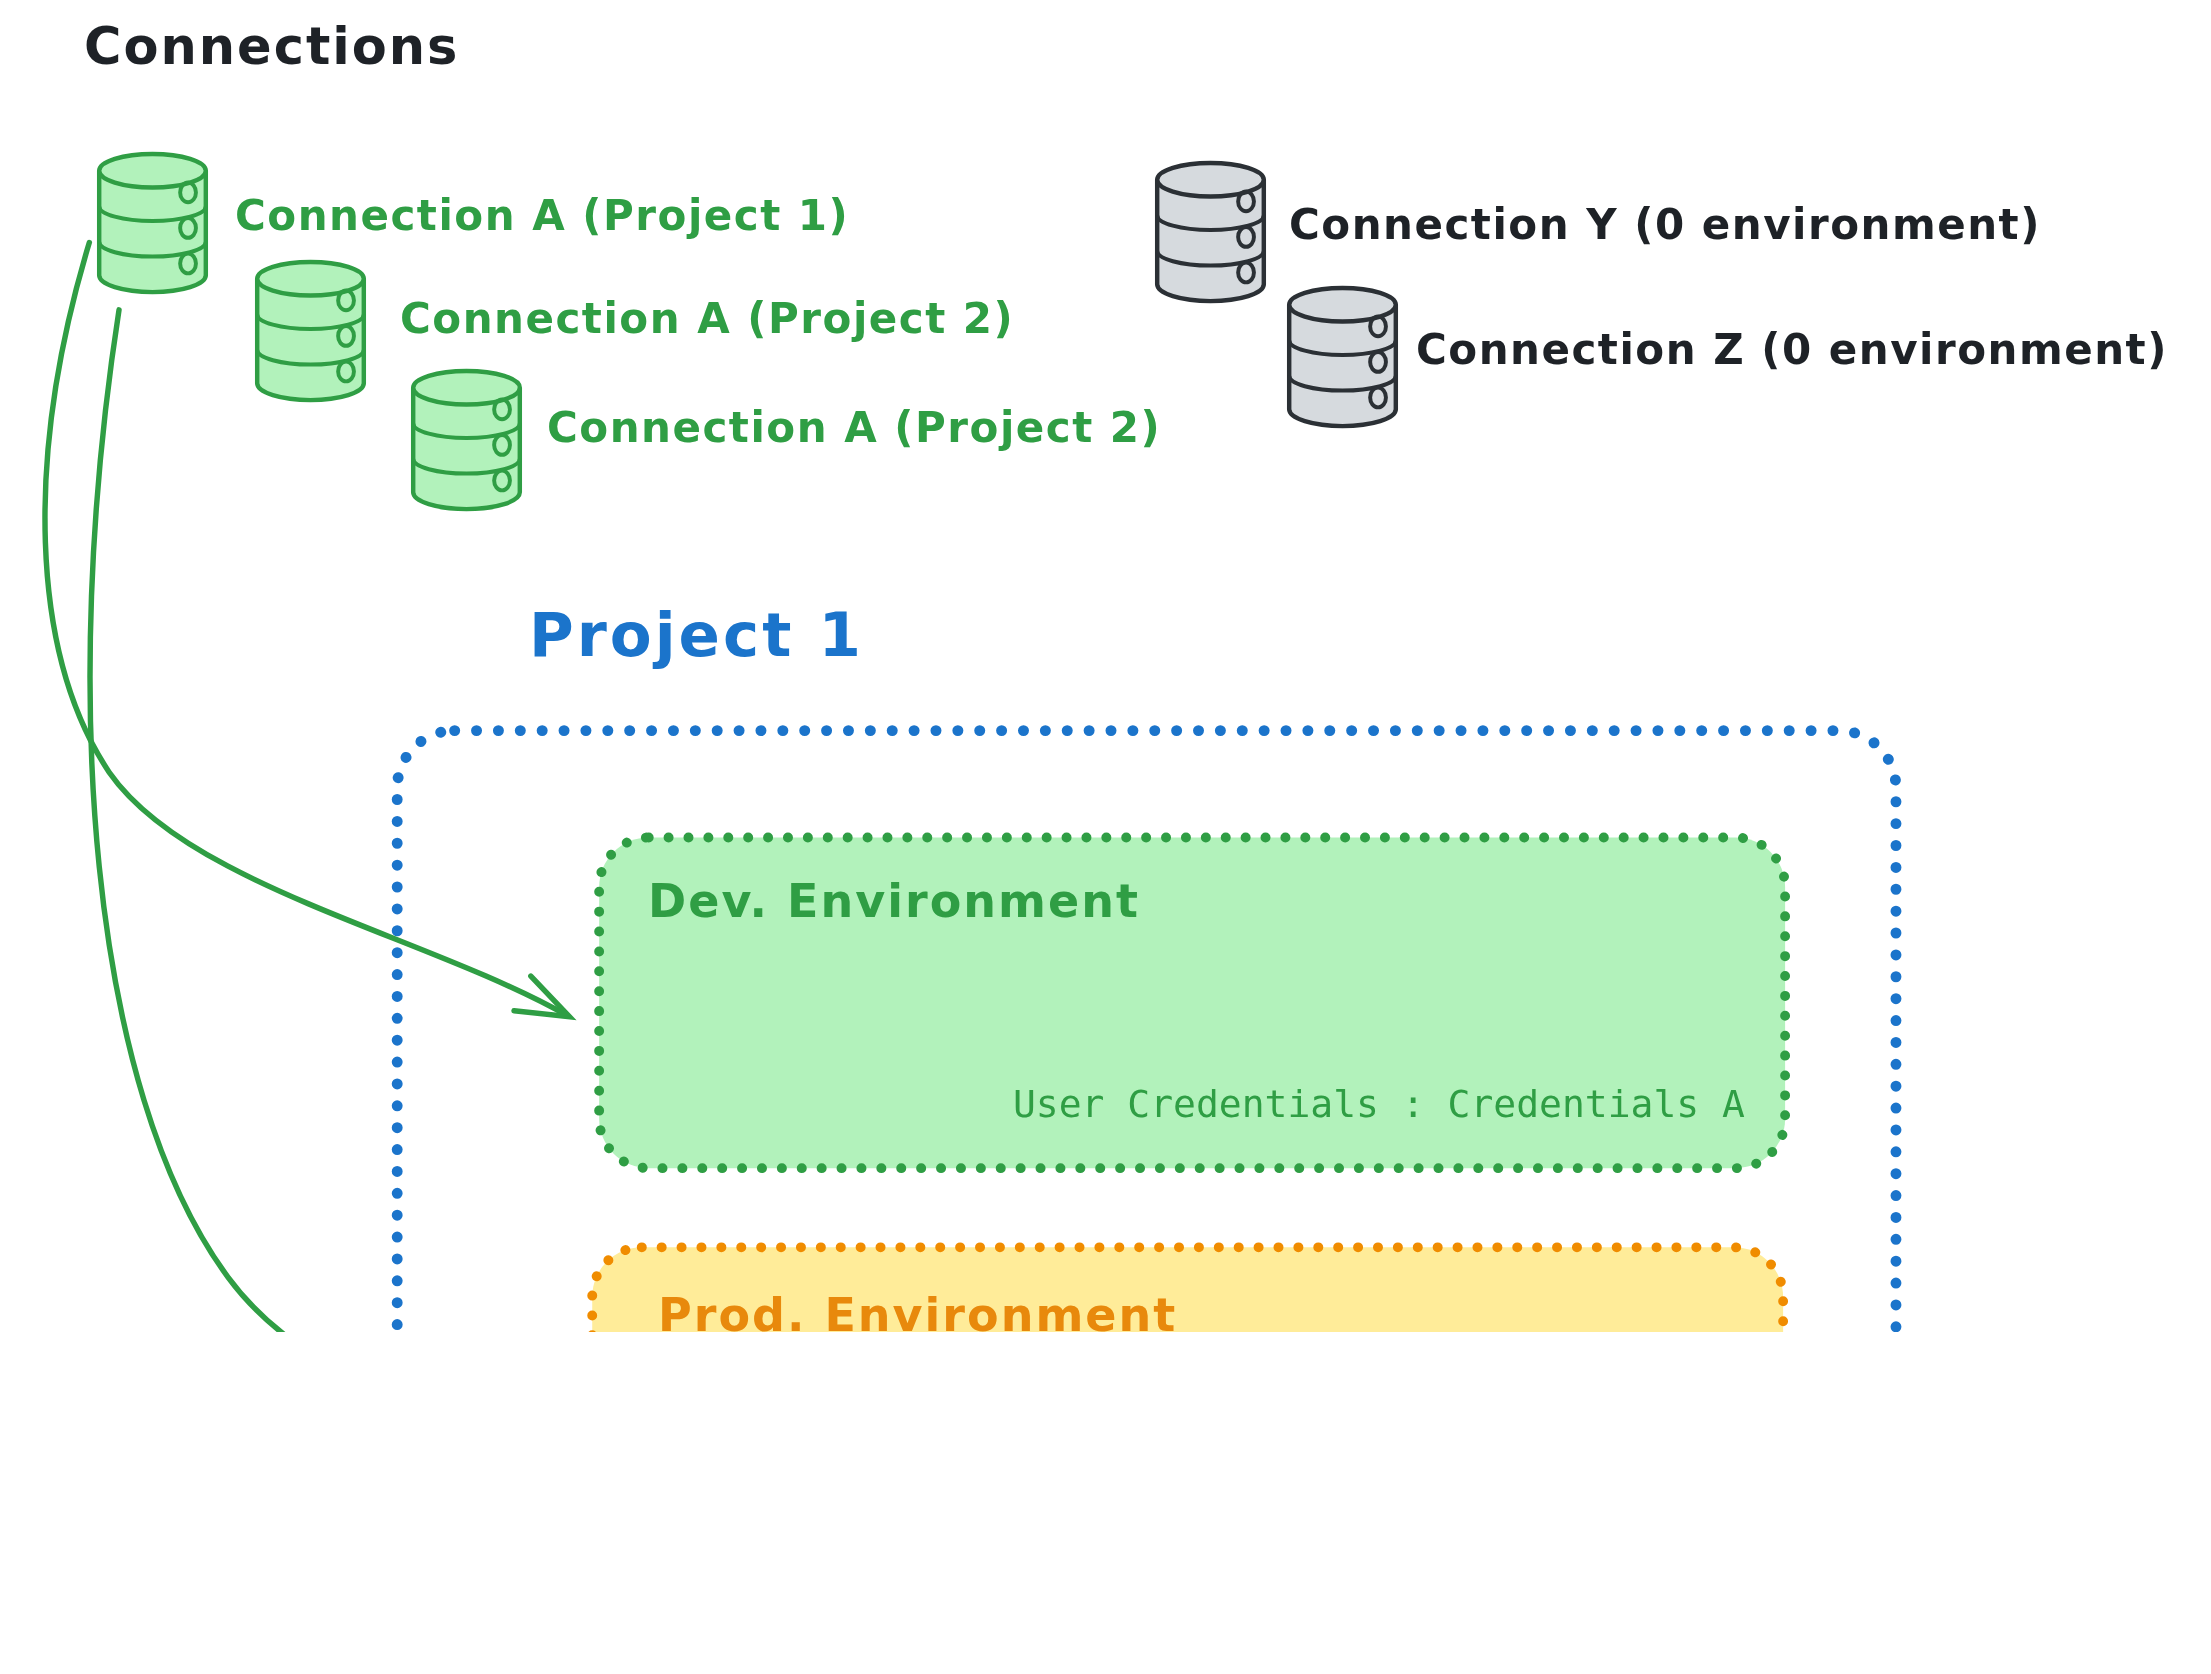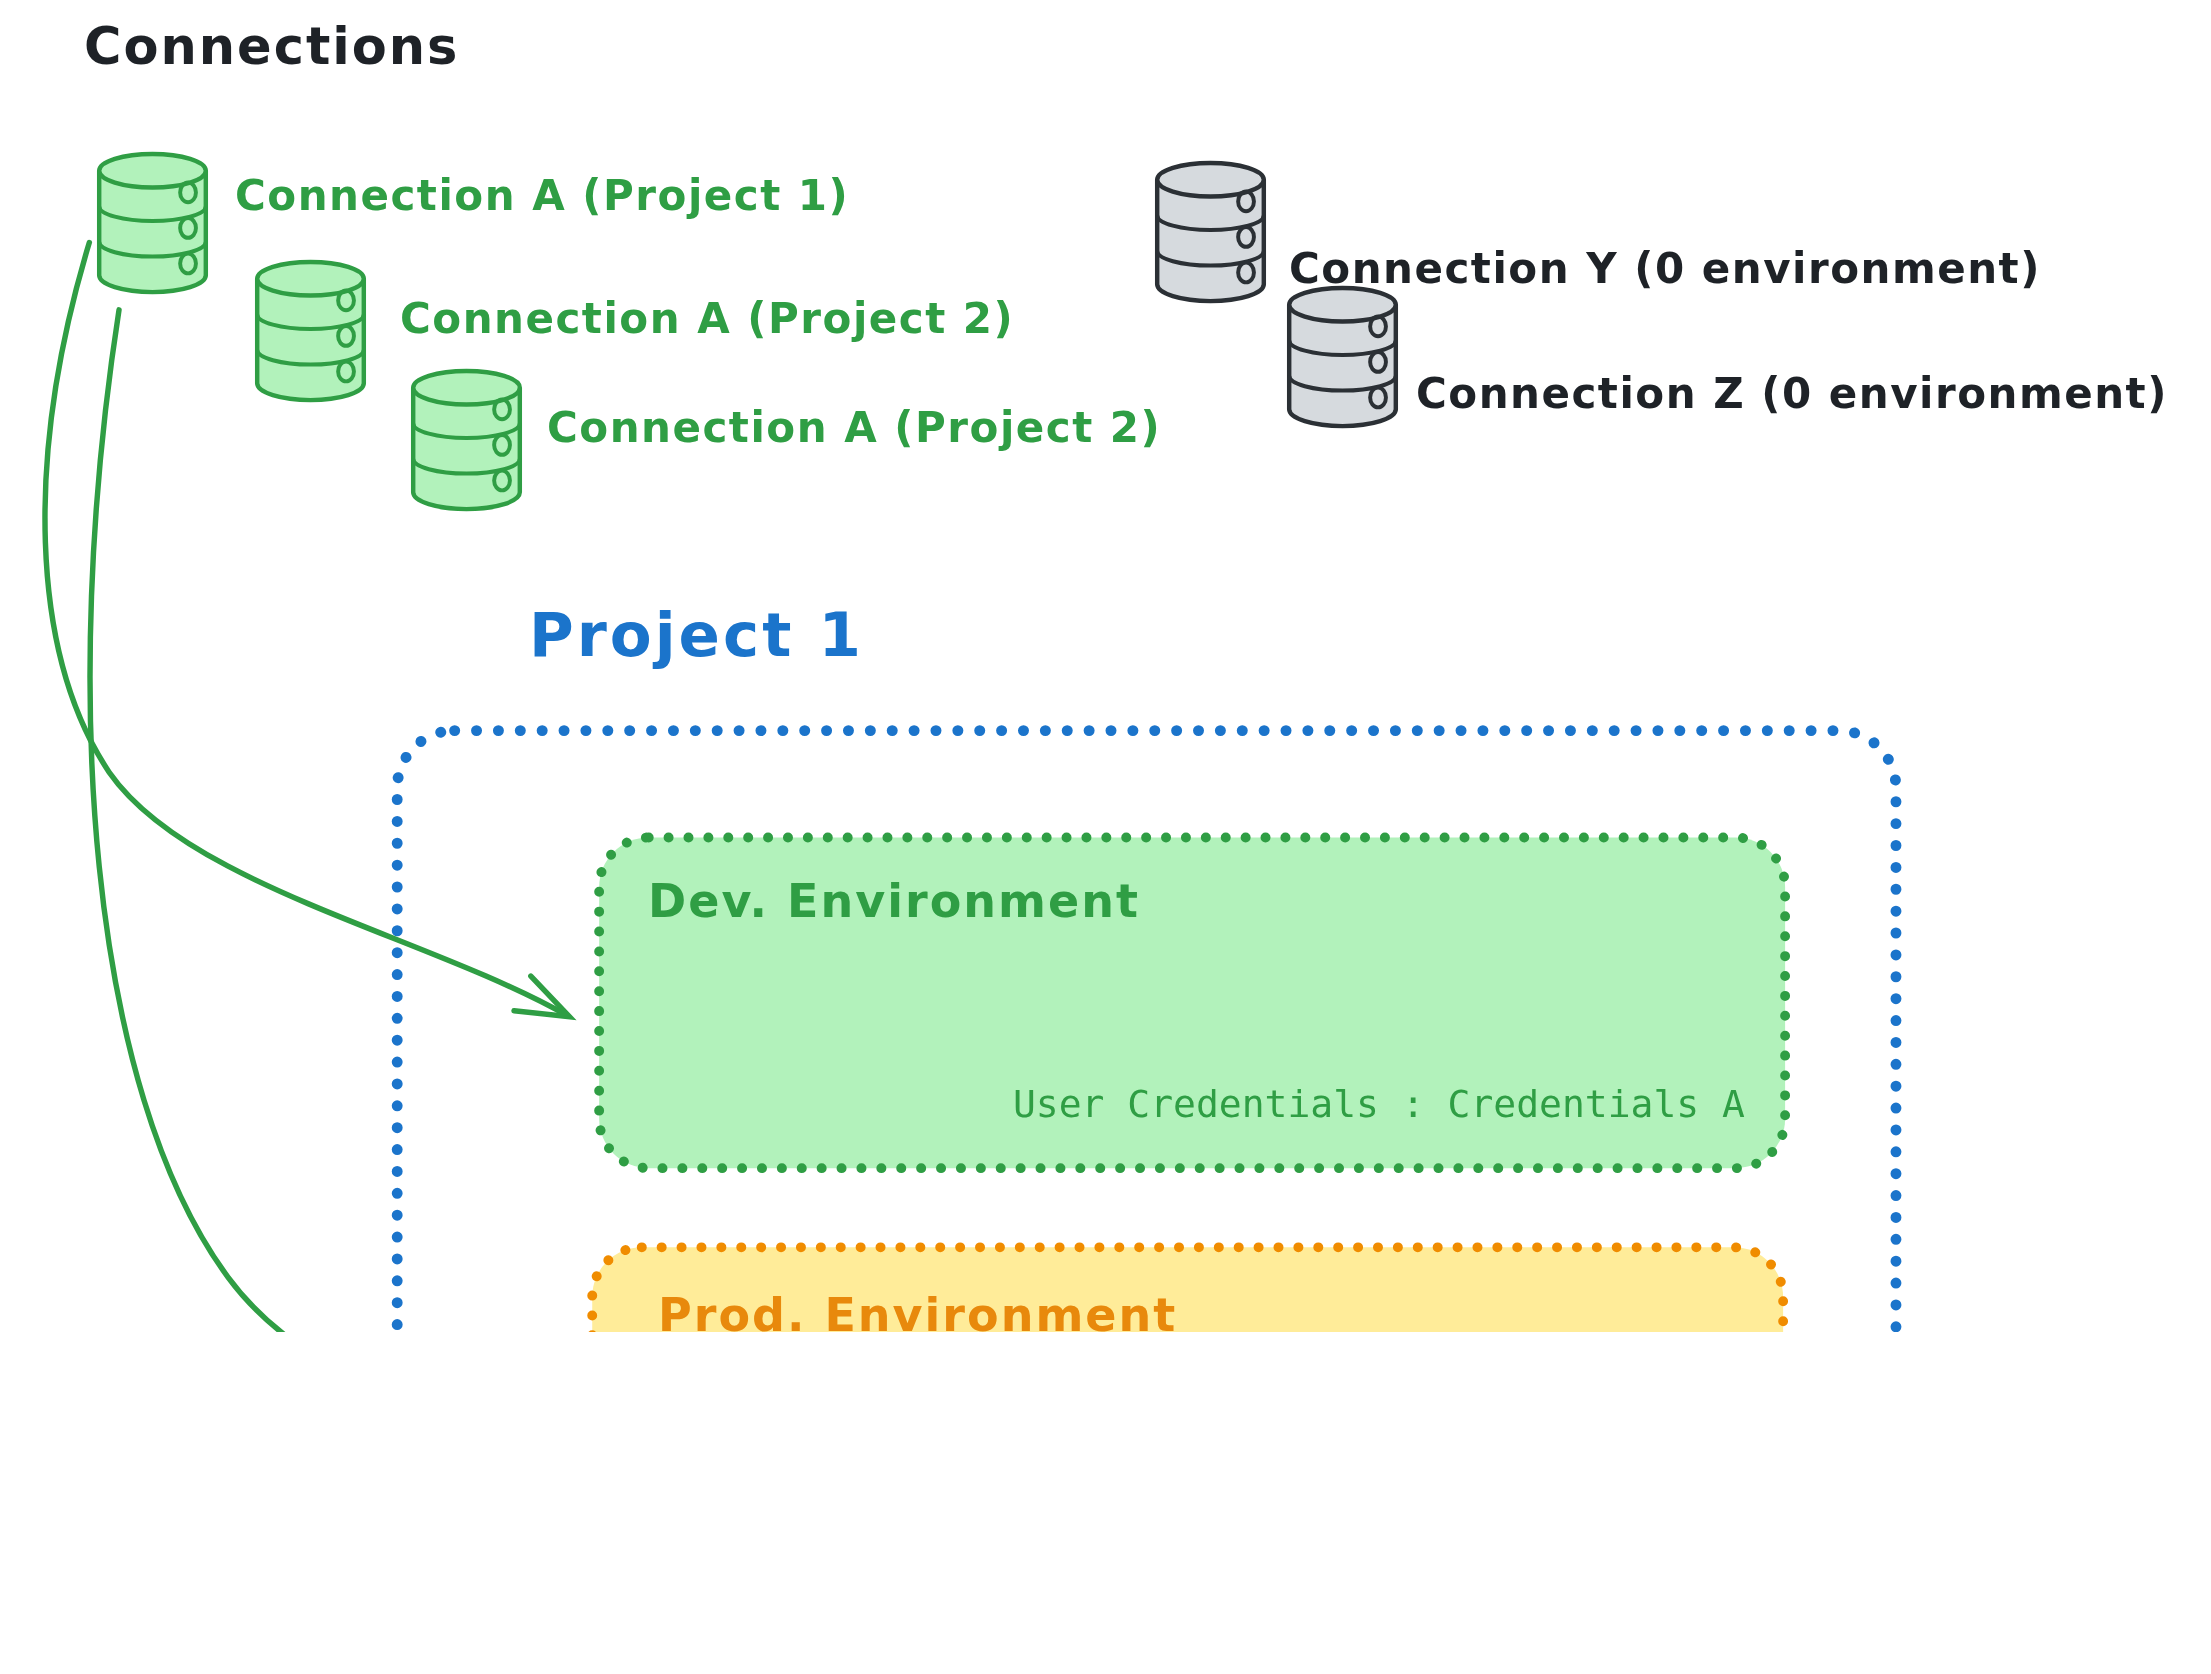--- a/index.html
+++ b/index.html
@@ -16,22 +16,22 @@
     left: 0; top: 0;
     width: 2212px; height: 1674px;
   }
   .txt { position: absolute; white-space: nowrap; line-height: 1.15; }
   .hand { font-family: "DejaVu Sans", "Liberation Sans", sans-serif; font-weight: 700; letter-spacing: 1.5px; }
   .mono { font-family: "DejaVu Sans Mono", "Liberation Mono", monospace; font-weight: 400; letter-spacing: 0px; }
 
   .diagram-title { left: 84px; top: 18px; font-size: 51px; color: #1e2227; letter-spacing: 2px; }
 
   .lbl-green { color: #2f9e44; font-size: 42px; }
-  .lbl-black { color: #1e2227; font-size: 42px; margin-top: 44px; }
-  .lbl-a1 { left: 235px; top: 172px; }
+  .lbl-black { color: #1e2227; font-size: 42px; }
+  .lbl-a1 { left: 235px; top: 192px; }
   .lbl-a2 { left: 400px; top: 295px; }
   .lbl-a3 { left: 547px; top: 404px; }
   .lbl-y  { left: 1289px; top: 201px; }
   .lbl-z  { left: 1416px; top: 326px; }
 
   .project-title { left: 481px; top: 600px; font-size: 61px; color: #1b74cb; letter-spacing: 3px; margin-left: 48px; }
 
   .dev-title  { left: 648px; top: 875px;  font-size: 46px; color: #2f9e44; letter-spacing: 2px; }
   .prod-title { left: 658px; top: 1289px; font-size: 46px; color: #e8890c; letter-spacing: 2px; }
 

